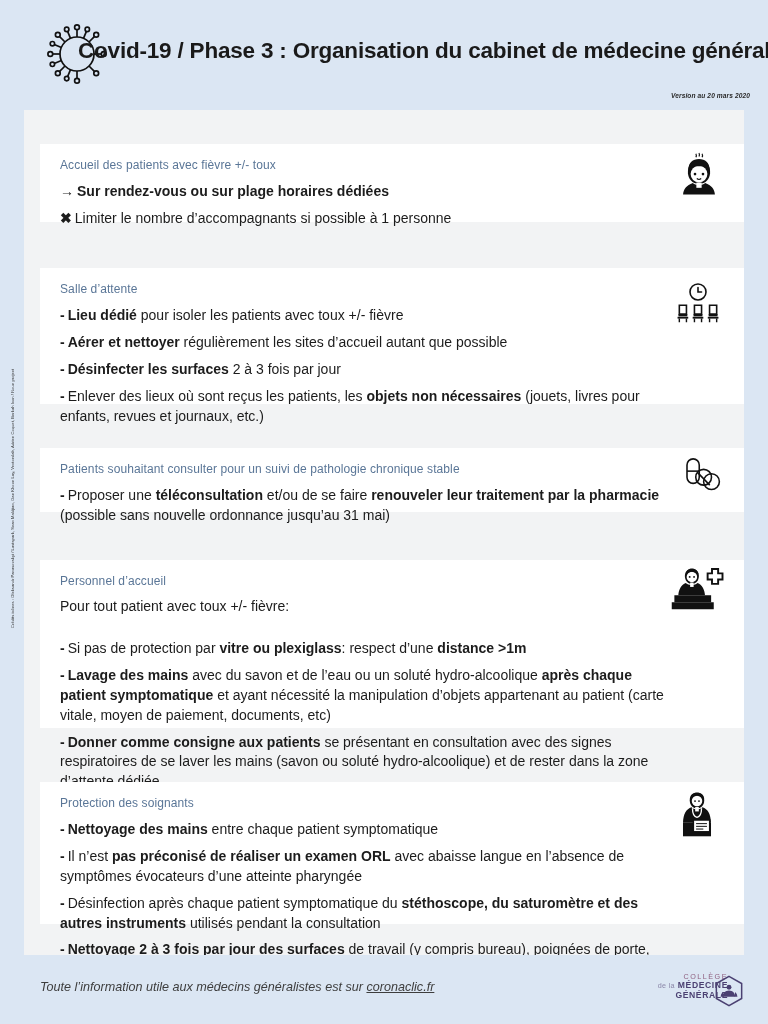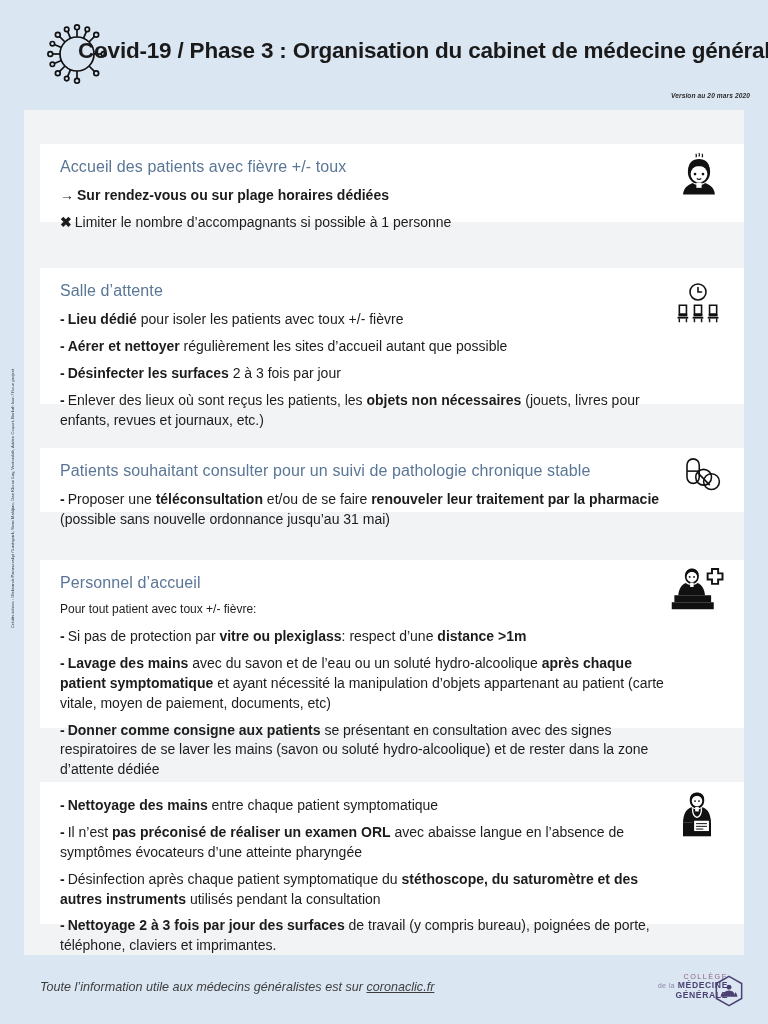--- a/index.html
+++ b/index.html
@@ -59,39 +59,39 @@
   
   .section {
     position: absolute;
     left: 40px;
     width: 704px;
     background: #ffffff;
     box-sizing: border-box;
     padding: 14px 20px 12px 20px;
   }
   .sec-title {
-    font-size: 16px;
+    font-size: 12px;
     color: #5a7697;
     margin: 0 0 10px 0;
     font-weight: normal;
     letter-spacing: 0.1px;
   }
   .line {
     font-size: 14px;
     color: #1c1c1c;
     line-height: 1.42;
     margin: 0 0 7px 0;
     padding-right: 60px;
   }
   .line:last-child { margin-bottom: 0; }
   .line b { font-weight: bold; }
   .lead {
-    font-size: 12px;
+    font-size: 14px;
     color: #1c1c1c;
-    margin: 0 0 11px 0;
+    margin: 0 0 25px 0;
   }
   .marker {
     display: inline-block;
     font-weight: bold;
     margin-right: 3px;
   }
 
   
   #sec-accueil   { top: 144px; height: 78px; }
   #sec-salle     { top: 268px; height: 136px; }
@@ -305,20 +305,21 @@
         <rect x="2" y="39" width="48" height="8"></rect>
       </g>
       <g fill="none" stroke="#111" stroke-width="2.2">
         <path d="M50 6 h5 v-5 h7 v5 h5 v7 h-5 v5 h-7 v-5 h-5 z" transform="translate(-7,0)"></path>
       </g>
     </svg>
   </div>
 </div>
 
 <div class="section" id="sec-soignants">
+  <div class="sec-title">Protection des soignants</div>
   <div class="line"><span class="marker">-</span><span><b>Nettoyage des mains</b> entre chaque patient symptomatique</span></div>
   <div class="line"><span class="marker">-</span><span>Il n’est <b>pas préconisé de réaliser un examen ORL</b> avec abaisse langue en l’absence de symptômes évocateurs d’une atteinte pharyngée</span></div>
   <div class="line"><span class="marker">-</span><span>Désinfection après chaque patient symptomatique du <b>stéthoscope, du saturomètre et des autres instruments</b> utilisés pendant la consultation</span></div>
   <div class="line"><span class="marker">-</span><span><b>Nettoyage 2 à 3 fois par jour des surfaces</b> de travail (y compris bureau), poignées de porte, téléphone, claviers et imprimantes.</span></div>
 
   <div class="sec-icon" id="icon-caregiver">
     <svg viewBox="0 0 42 52" width="38" height="47">
       <g fill="#111">
         <path d="M13 9 C13 3 16 1 21 1 C26 1 29 3 29 9 C29 14 26 18 21 18 C16 18 13 14 13 9 Z"></path>
         <circle cx="21" cy="10" r="5.8" fill="#fff"></circle>

